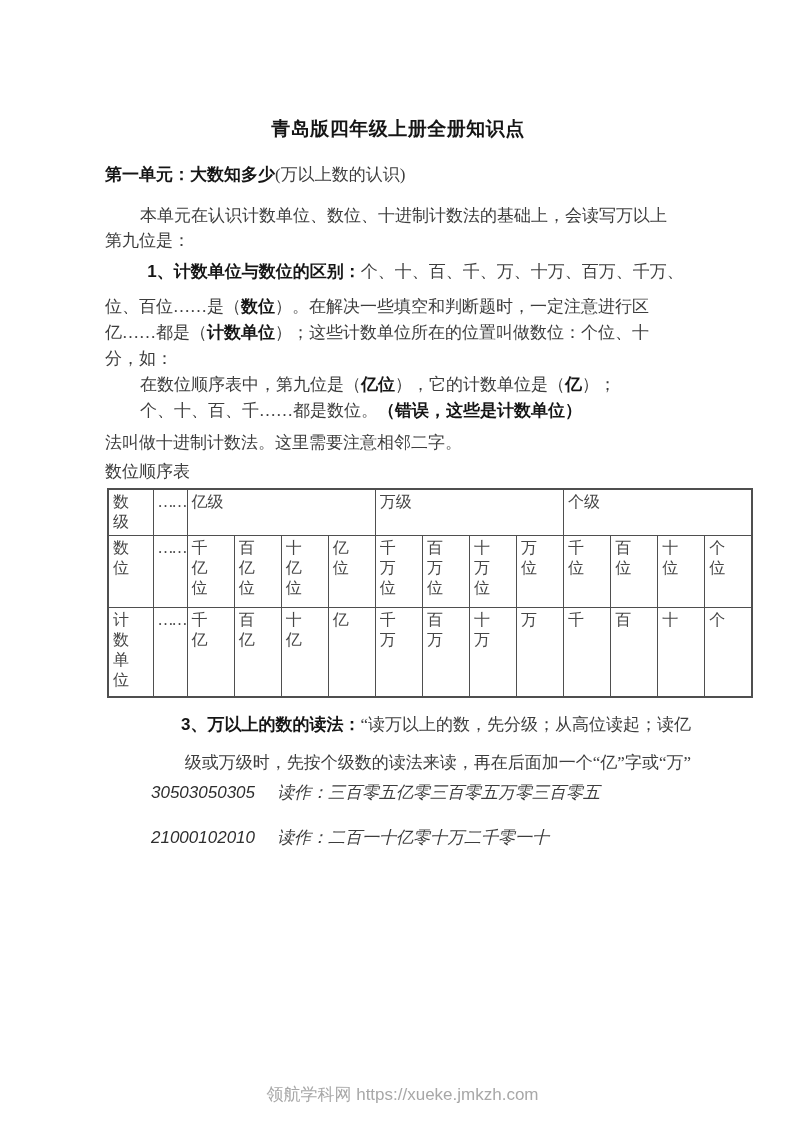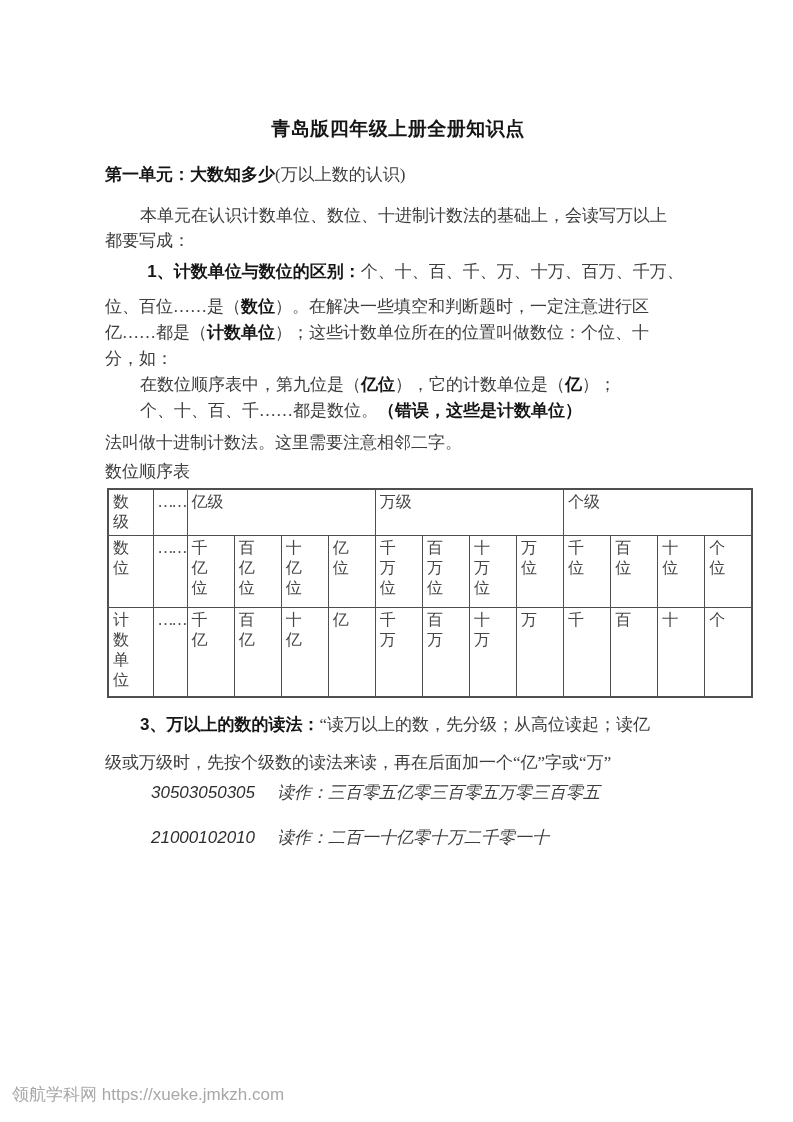--- a/index.html
+++ b/index.html
@@ -40,48 +40,48 @@
     border:1px solid #4f4f4f; vertical-align:top; text-align:left;
     padding:2px 4px; font-size:16px; line-height:20px; color:#464646;
     white-space:pre-line; overflow:hidden;
   }
   tr.r1 td { height:41px; }
   tr.r2 td { height:67px; }
   tr.r3 td { height:84px; }
   td.dots { white-space:nowrap; letter-spacing:-2px; font-size:15px; padding:2px 2px; }
   td.grp  { padding-left:24px; white-space:nowrap; }
 
-  .blk-p3 { margin-top:8px; }
+  .blk-p3 { margin-top:8px;text-align:right; }
   .blk-p3 .t { line-height:38px; }
 
   .ex { margin:0 0 23px 0; padding-left:46px; font-size:17px; line-height:22px;font-style:italic; }
   .ex .num {
     font-family:"Liberation Sans","DejaVu Sans",sans-serif;
     color:#2e2e2e; margin-right:22px;
   }
 
   .footer {
-    position:absolute; left:12px; right:0; top:1066px; 
+    position:absolute; left:12px; right:0; top:1066px; text-align:center;
     font-family:"Liberation Sans","DejaVu Sans",sans-serif;
     font-size:17px; color:#a8a8a8;
   }
 </style>
 </head>
 <body>
 
 <div class="page">
   <div class="content">
 
     <h1 class="title">青岛版四年级上册全册知识点</h1>
 
     <h2 class="heading"><b>第一单元：大数知多少</b><span>(万以上数的认识)</span></h2>
 
     <div class="blk-intro">
       <p class="t ind">本单元在认识计数单位、数位、十进制计数法的基础上，会读写万以上</p>
-      <p class="t">都要写成：</p>
+      <p class="t">第九位是：</p>
     </div>
 
     <div class="blk-p1">
       <p class="t ind first"><b>1、计数单位与数位的区别：</b><span>个、十、百、千、万、十万、百万、千万、</span></p>
       <p class="t"><span>位、百位……是（</span><b>数位</b><span>）。在解决一些填空和判断题时，一定注意进行区</span></p>
       <p class="t"><span>亿……都是（</span><b>计数单位</b><span>）；这些计数单位所在的位置叫做数位：个位、十</span></p>
       <p class="t"><span>分，如：</span></p>
       <p class="t ind"><span>在数位顺序表中，第九位是（</span><b>亿位</b><span>），它的计数单位是（</span><b>亿</b><span>）；</span></p>
       <p class="t ind"><span>个、十、百、千……都是数位。</span><b>（错误，这些是计数单位）</b></p>
     </div>

